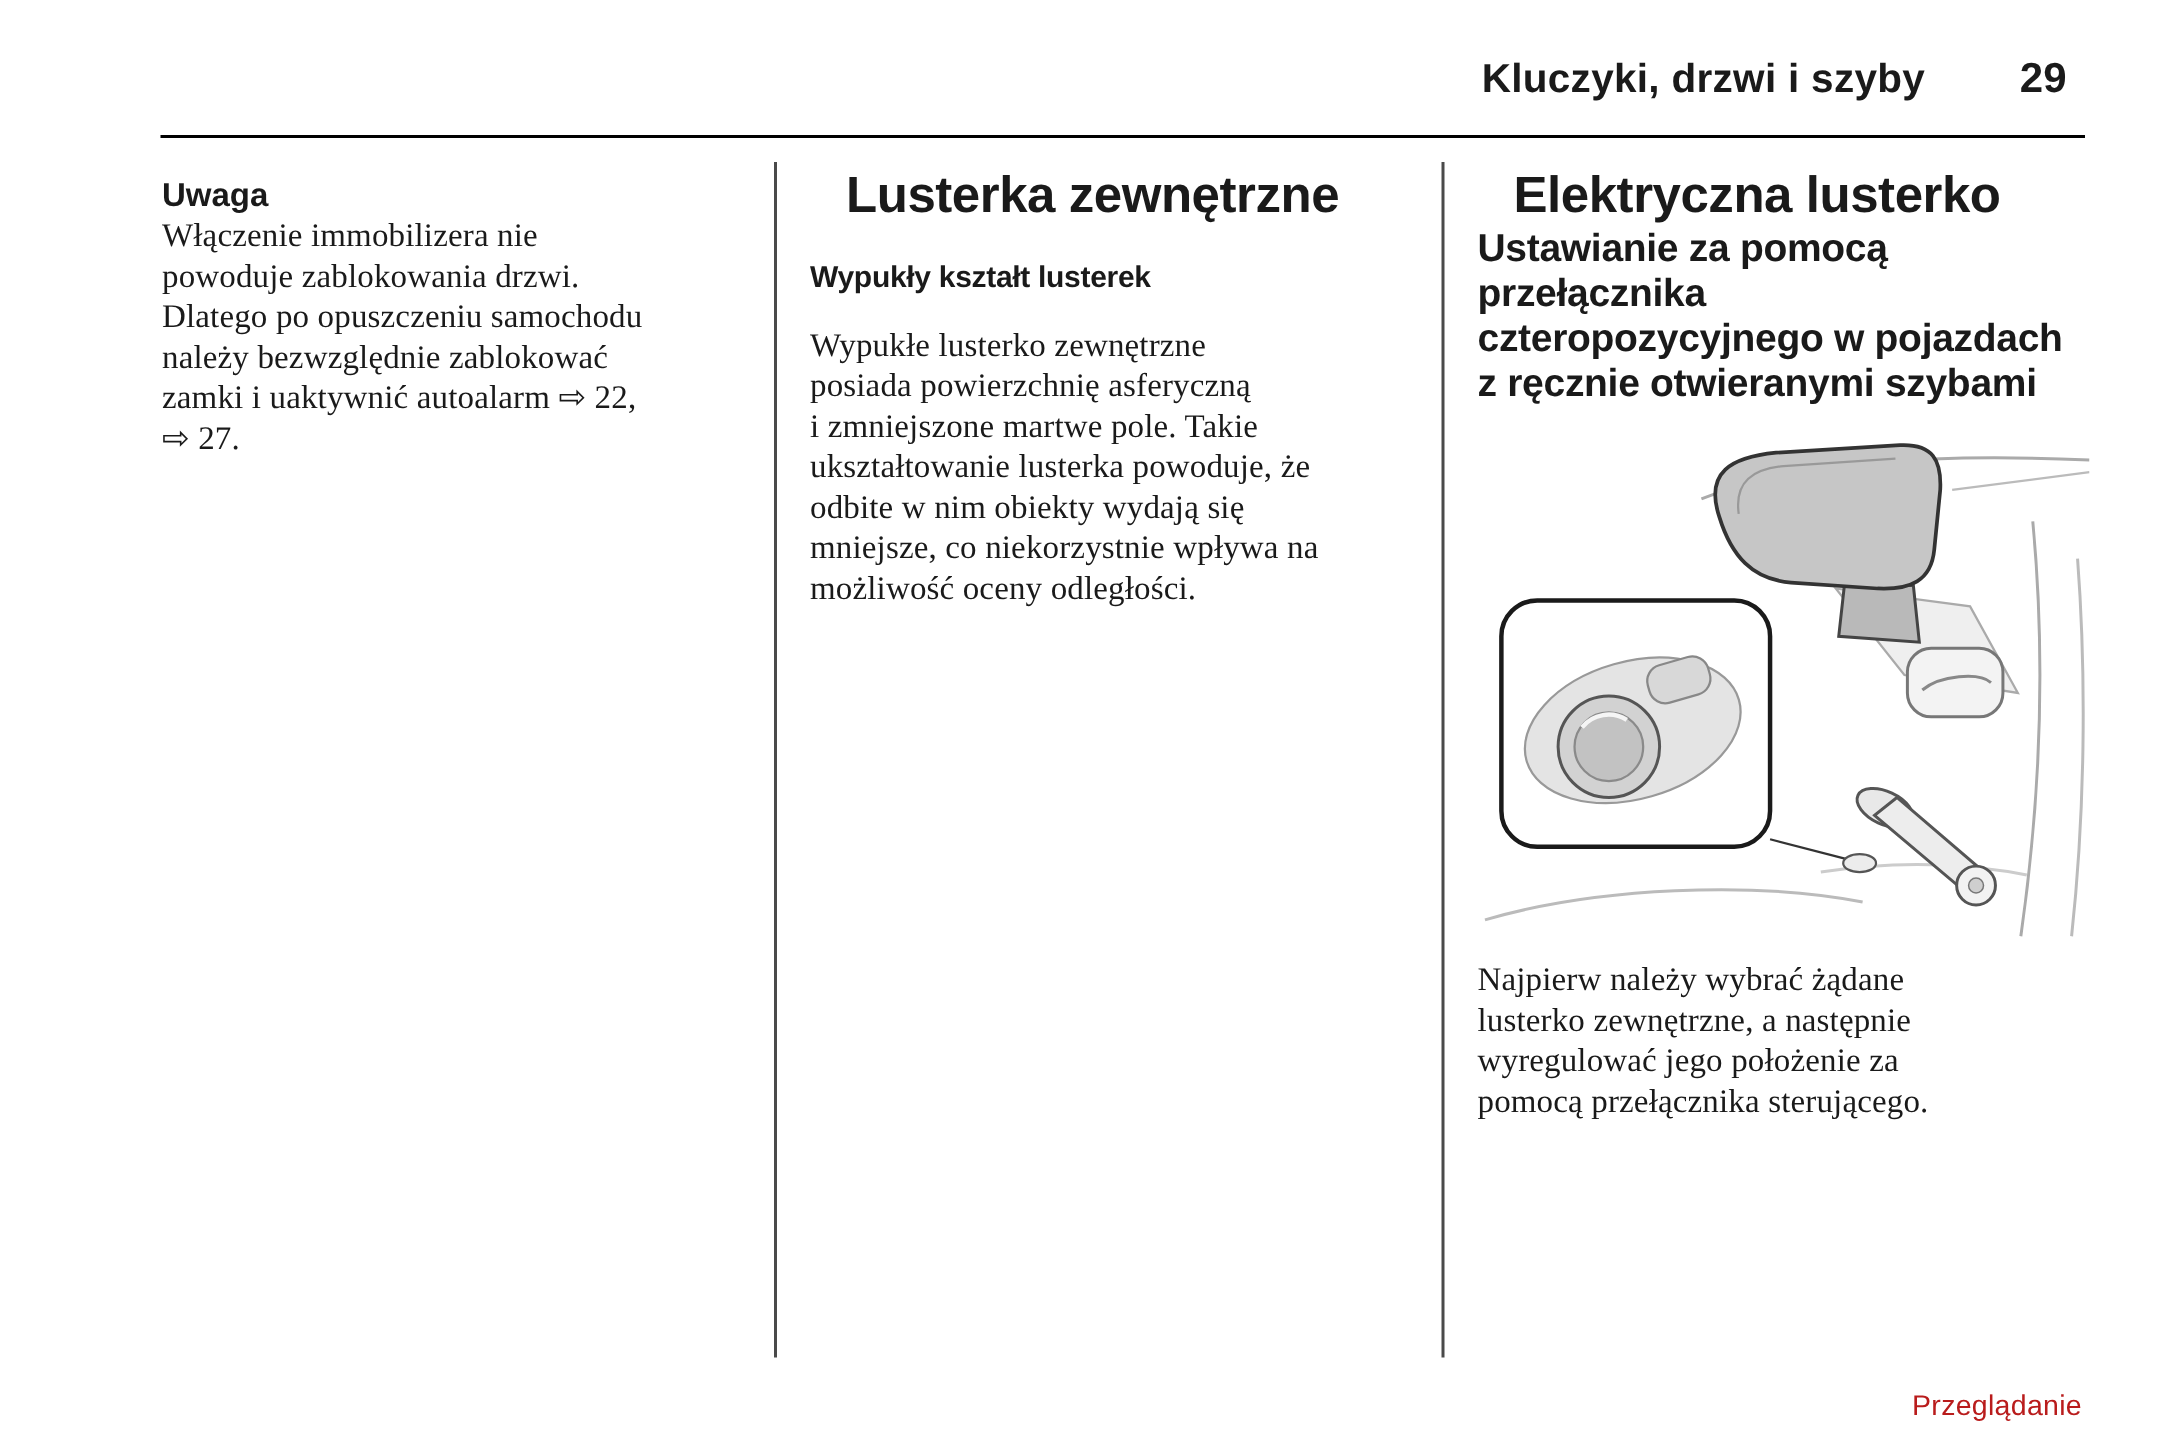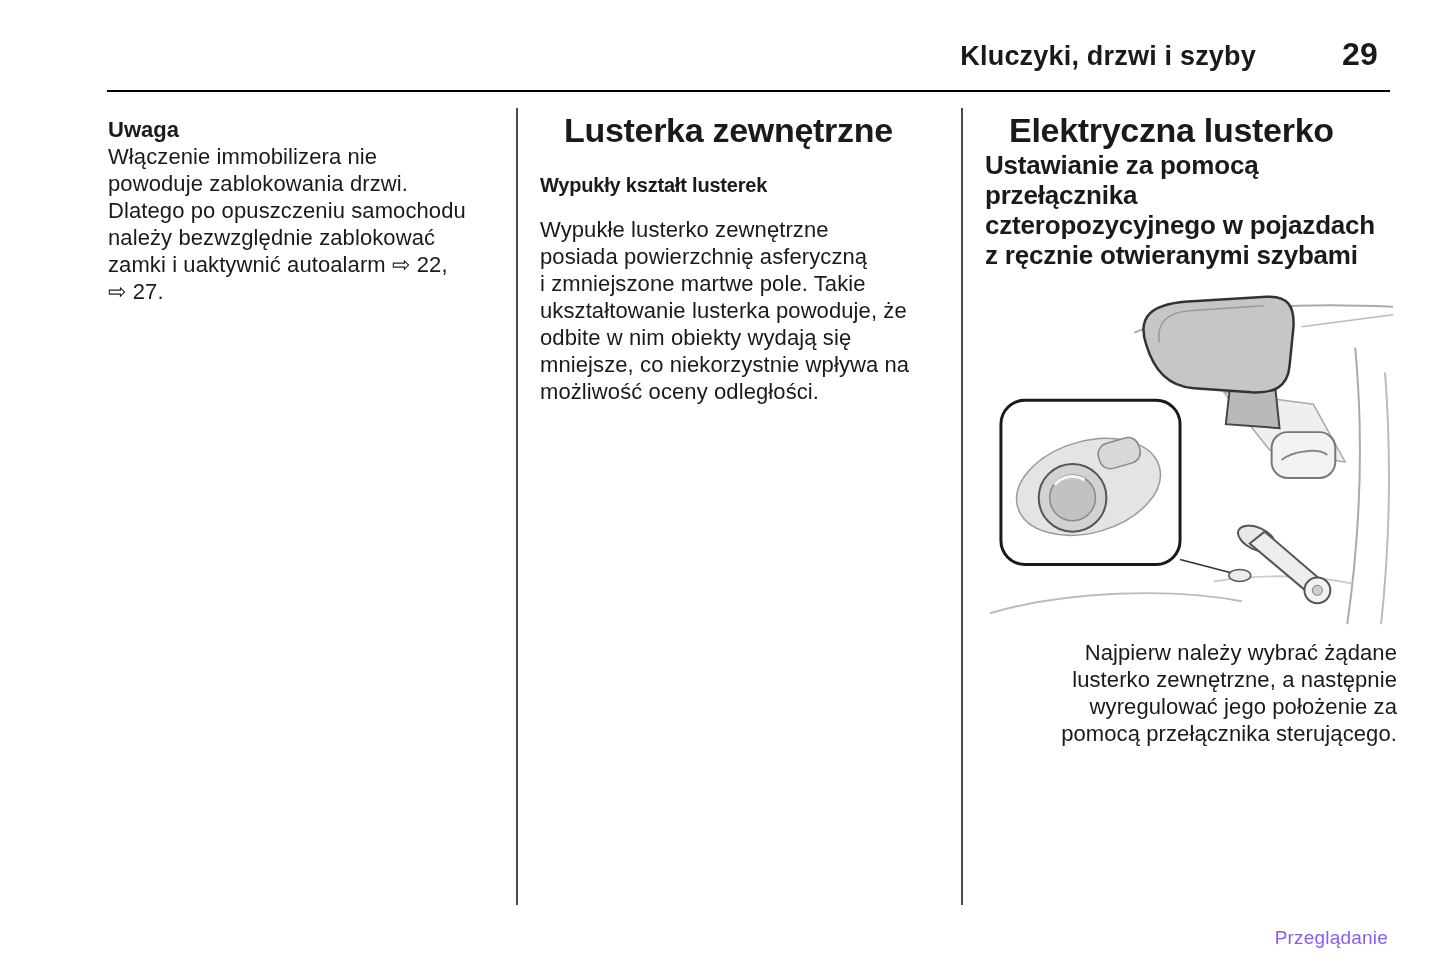--- a/index.html
+++ b/index.html
@@ -9,24 +9,24 @@
     position: relative;
     overflow: hidden;
     font-family: "Liberation Sans", sans-serif;
     color: #1a1a1a;
   }
   .page { position: absolute; inset: 0; background: #fff; }
 
   
   .header-text {
     position: absolute; top: 36px; right: 67px;
-    display: flex; align-items: baseline; gap: 86px;
+    display: flex; align-items: baseline; gap: 63px;
     font-weight: bold; font-size: 27px; letter-spacing: 0.2px;
   }
-  .page-num { font-size: 32px; }
+  .page-num { font-size: 28px; }
   .header-rule {
     position: absolute; top: 90px; left: 107px;
     width: 1283px; height: 2px; background: #000;
   }
 
   
   .divider {
     position: absolute; top: 108px; height: 797px;
     width: 2px; background: #4a4a4a;
   }
@@ -35,45 +35,45 @@
 
   
   .col { position: absolute; }
   .col1 { left: 108px; top: 116px; width: 400px; }
   .col2 { left: 540px; top: 110px; width: 412px; }
   .col3 { left: 985px; top: 110px; width: 412px; }
 
   .note-h { font-weight: bold; font-size: 22px; line-height: 27px; }
   .body-text {
     font-size: 22px; line-height: 27px;
-    white-space: pre; letter-spacing: 0.1px;
+    white-space: pre; letter-spacing: 0.1px; font-family: Liberation Serif, serif;
   }
   .section-h {
     font-size: 34px; font-weight: bold; line-height: 40px;
     letter-spacing: -0.3px;
     margin-left: 24px;
   }
   .sub-h {
     font-size: 20px; font-weight: bold; line-height: 34px;
     margin-top: 18px; letter-spacing: -0.2px;
   }
   .sub-h3 {
     font-size: 26px; font-weight: bold; line-height: 30px;
     margin-top: 0; white-space: pre; letter-spacing: -0.2px;
   }
   .col2 .body-text { margin-top: 14px; }
-  .col3 .body-text { margin-top: 14px; text-align: right; }
+  .col3 .body-text { margin-top: 14px; }
 
   .figure { margin-top: 22px; width: 408px; height: 333px; }
   .figure svg { display: block; }
 
   
   .footer {
     position: absolute; right: 57px; bottom: 16px;
-    font-size: 19px; color: #8b5cf6; letter-spacing: 0.2px;
+    font-size: 19px; color: #b91c1c; letter-spacing: 0.2px;
   }
 </style>
 </head>
 <body>
 
 <div class="page">
 
   <div class="header-text">
     <span>Kluczyki, drzwi i szyby</span>
     <span class="page-num">29</span>

